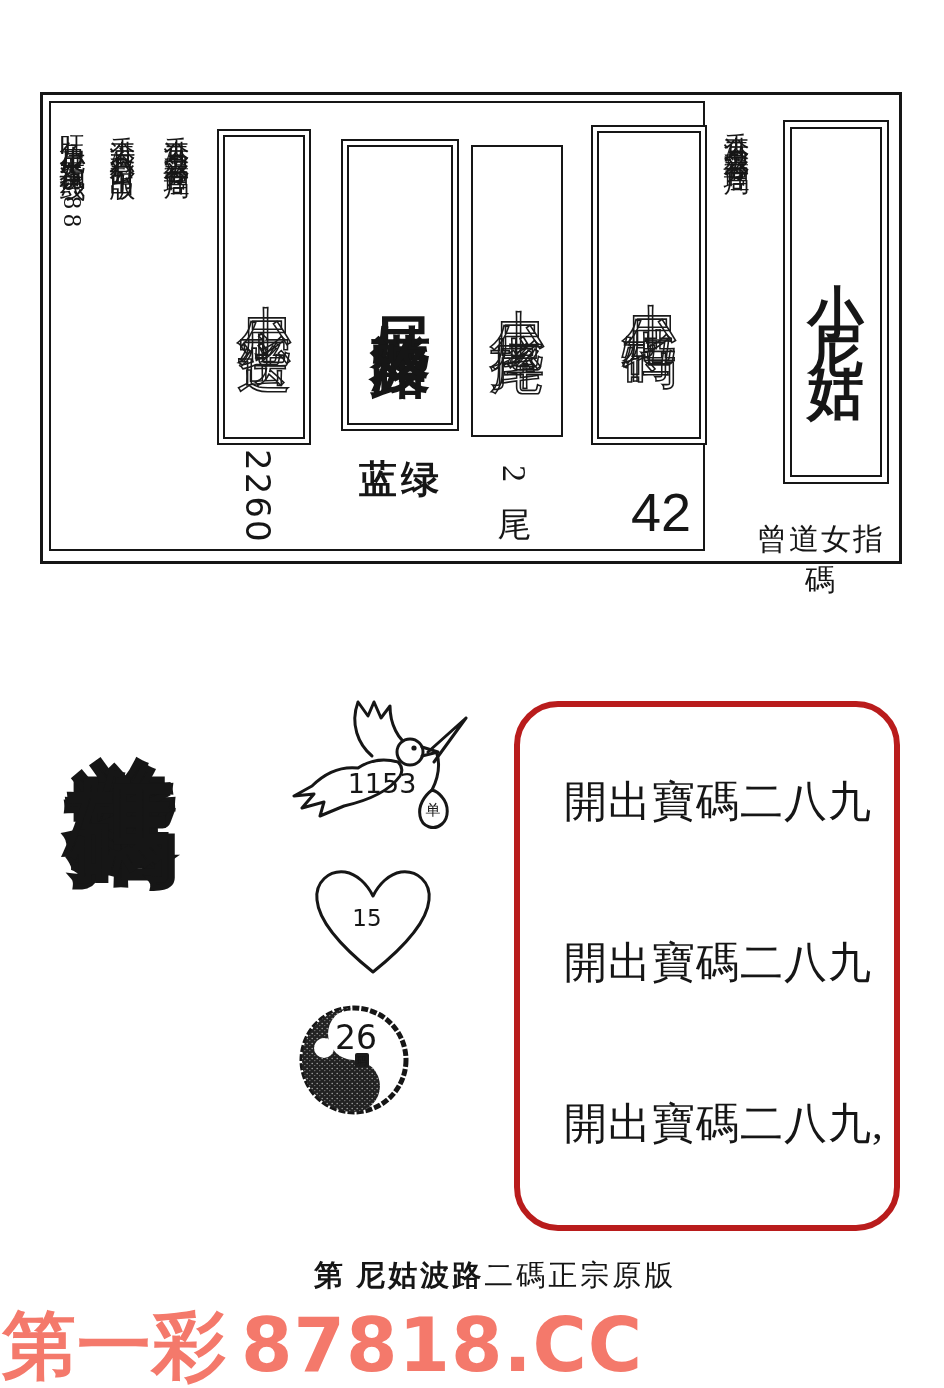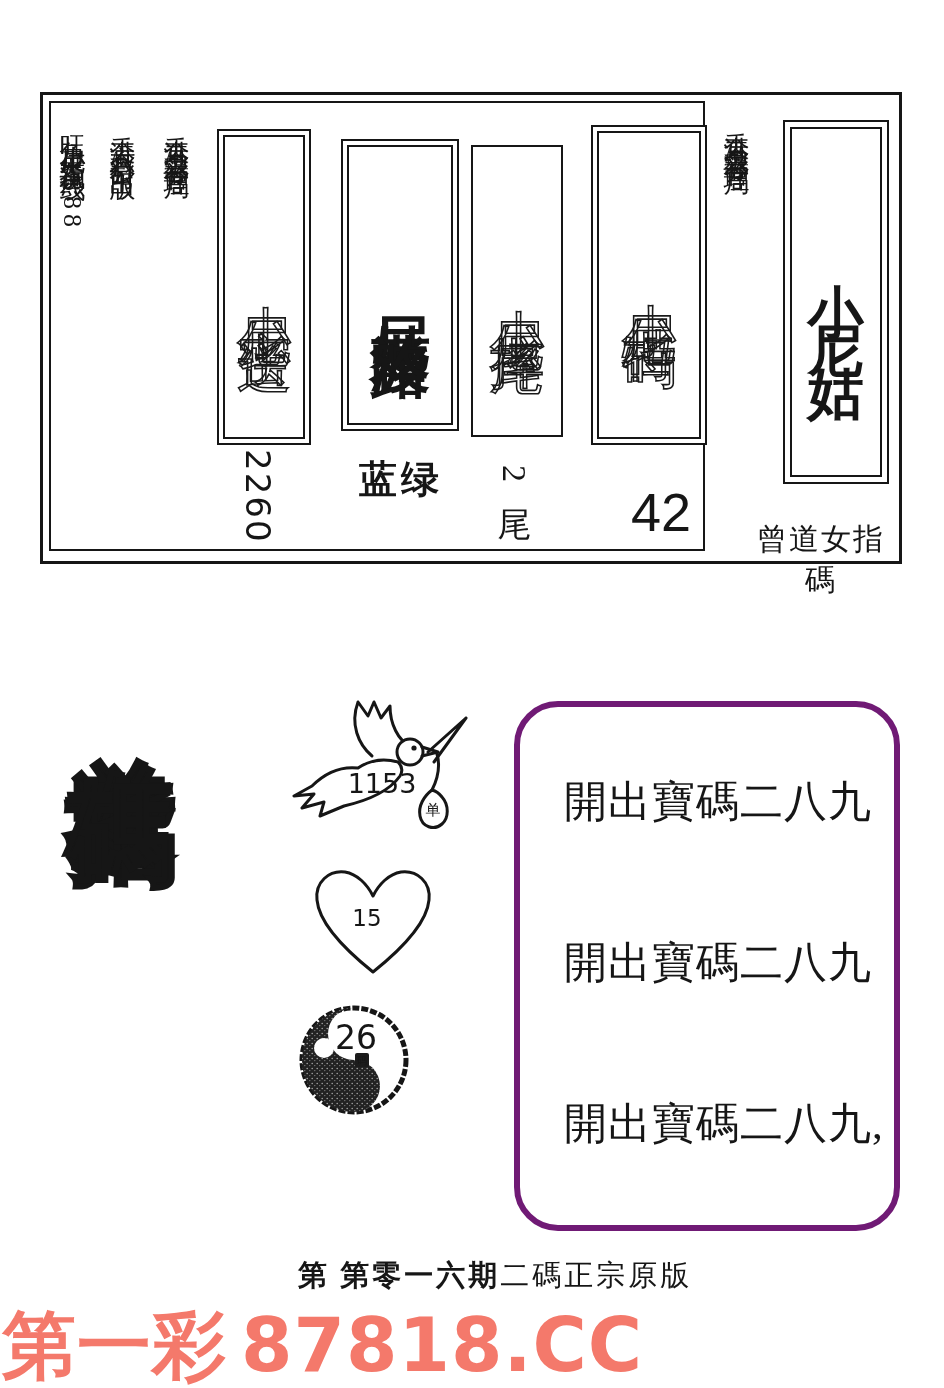--- a/index.html
+++ b/index.html
@@ -37,21 +37,21 @@
   .issue { position:absolute; left:700px; top:424px; width:156px; font-size:30px; letter-spacing:2px; text-align:center; font-family:"Liberation Serif", serif; }
 
   
   .series-title { position:absolute; left:68px; top:668px; writing-mode:vertical-rl; text-orientation:upright;
                   font-size:110px; font-weight:900; letter-spacing:7px; line-height:1;
                   font-family:"Liberation Sans", sans-serif; -webkit-text-stroke:3px var(--ink); }
   .dove    { position:absolute; left:288px; top:692px; }
   .heart   { position:absolute; left:303px; top:858px; }
   .yinyang { position:absolute; left:296px; top:1002px; }
 
-  .poembox { position:absolute; left:514px; top:701px; width:386px; height:530px; border:6px solid #701a75; border-radius:44px;
+  .poembox { position:absolute; left:514px; top:701px; width:386px; height:530px; border:6px solid #b91c1c; border-radius:44px;
              display:flex; flex-direction:column; justify-content:space-between; padding:66px 18px 72px 44px; }
   .poemline { font-size:43px; letter-spacing:1px; white-space:nowrap; font-family:"Liberation Serif", serif; }
 
   
   .edition { position:absolute; left:0; top:1256px; width:990px; text-align:center; font-size:29px; letter-spacing:3px; font-family:"Liberation Serif", serif; }
   .edition .pre { font-weight:600; }
   .edition .suf { font-weight:400;text-align:center; }
   .brand { position:absolute; left:2px; top:1297px; font-size:74px; font-weight:800; letter-spacing:1px;
            color:#f4796b; font-family:"DejaVu Sans", sans-serif; white-space:nowrap; }
   .brand .site { margin-left:14px; }
@@ -147,20 +147,20 @@
     <text x="66" y="62" text-anchor="middle" font-size="10" fill="#ffffff" font-family="Liberation Serif, serif">码</text>
   </svg>
 
   <div class="poembox">
     <div class="poemline">開出寶碼二八九</div>
     <div class="poemline">開出寶碼二八九</div>
     <div class="poemline">開出寶碼二八九,</div>
   </div>
 
   <div class="edition">
-    <span class="pre">第 第零一六期</span><span class="suf">二碼正宗原版</span>
+    <span class="pre">第 尼姑波路</span><span class="suf">二碼正宗原版</span>
   </div>
 
   <div class="brand">
     <span class="name">第一彩</span><span class="site">87818.CC</span>
   </div>
 
 </div>
 
 </body></html>

